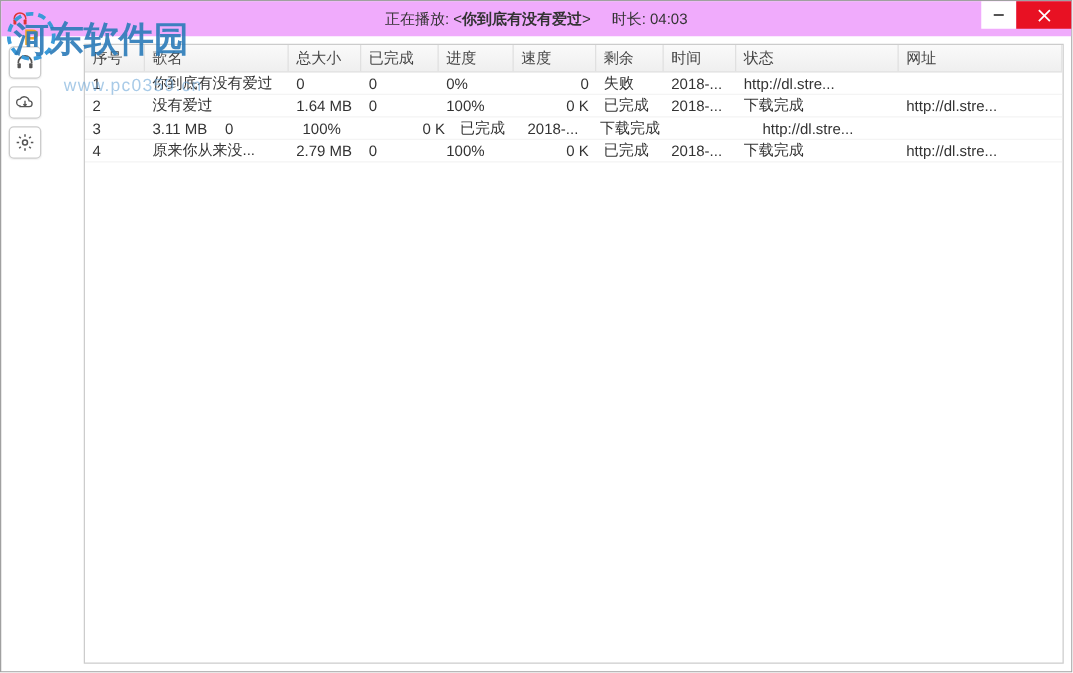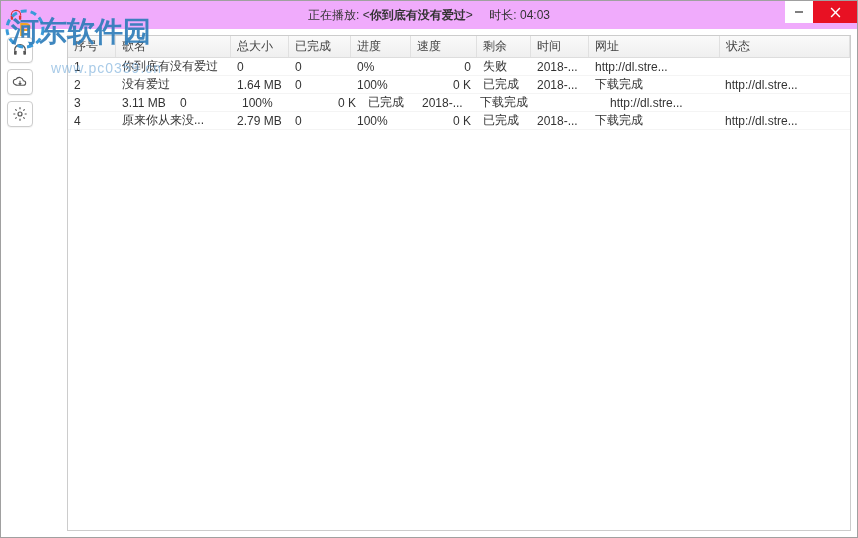--- a/index.html
+++ b/index.html
@@ -100,22 +100,22 @@
     <div class="main">
       <div class="header-row">
         <div class="header-cell col-idx">序号</div>
         <div class="header-cell col-name">歌名</div>
         <div class="header-cell col-size">总大小</div>
         <div class="header-cell col-done">已完成</div>
         <div class="header-cell col-prog">进度</div>
         <div class="header-cell col-speed">速度</div>
         <div class="header-cell col-remain">剩余</div>
         <div class="header-cell col-time">时间</div>
+        <div class="header-cell col-status">状态</div>
         <div class="header-cell col-url">网址</div>
-        <div class="header-cell col-status">状态</div>
       </div>
       <div class="rows" id="rows">
           <div class="data-row">
             <div class="data-cell col-idx">1</div>
             <div class="data-cell col-name">你到底有没有爱过</div>
             <div class="data-cell col-size">0</div>
             <div class="data-cell col-done">0</div>
             <div class="data-cell col-prog">0%</div>
             <div class="data-cell col-speed">0</div>
             <div class="data-cell col-remain">失败</div>

